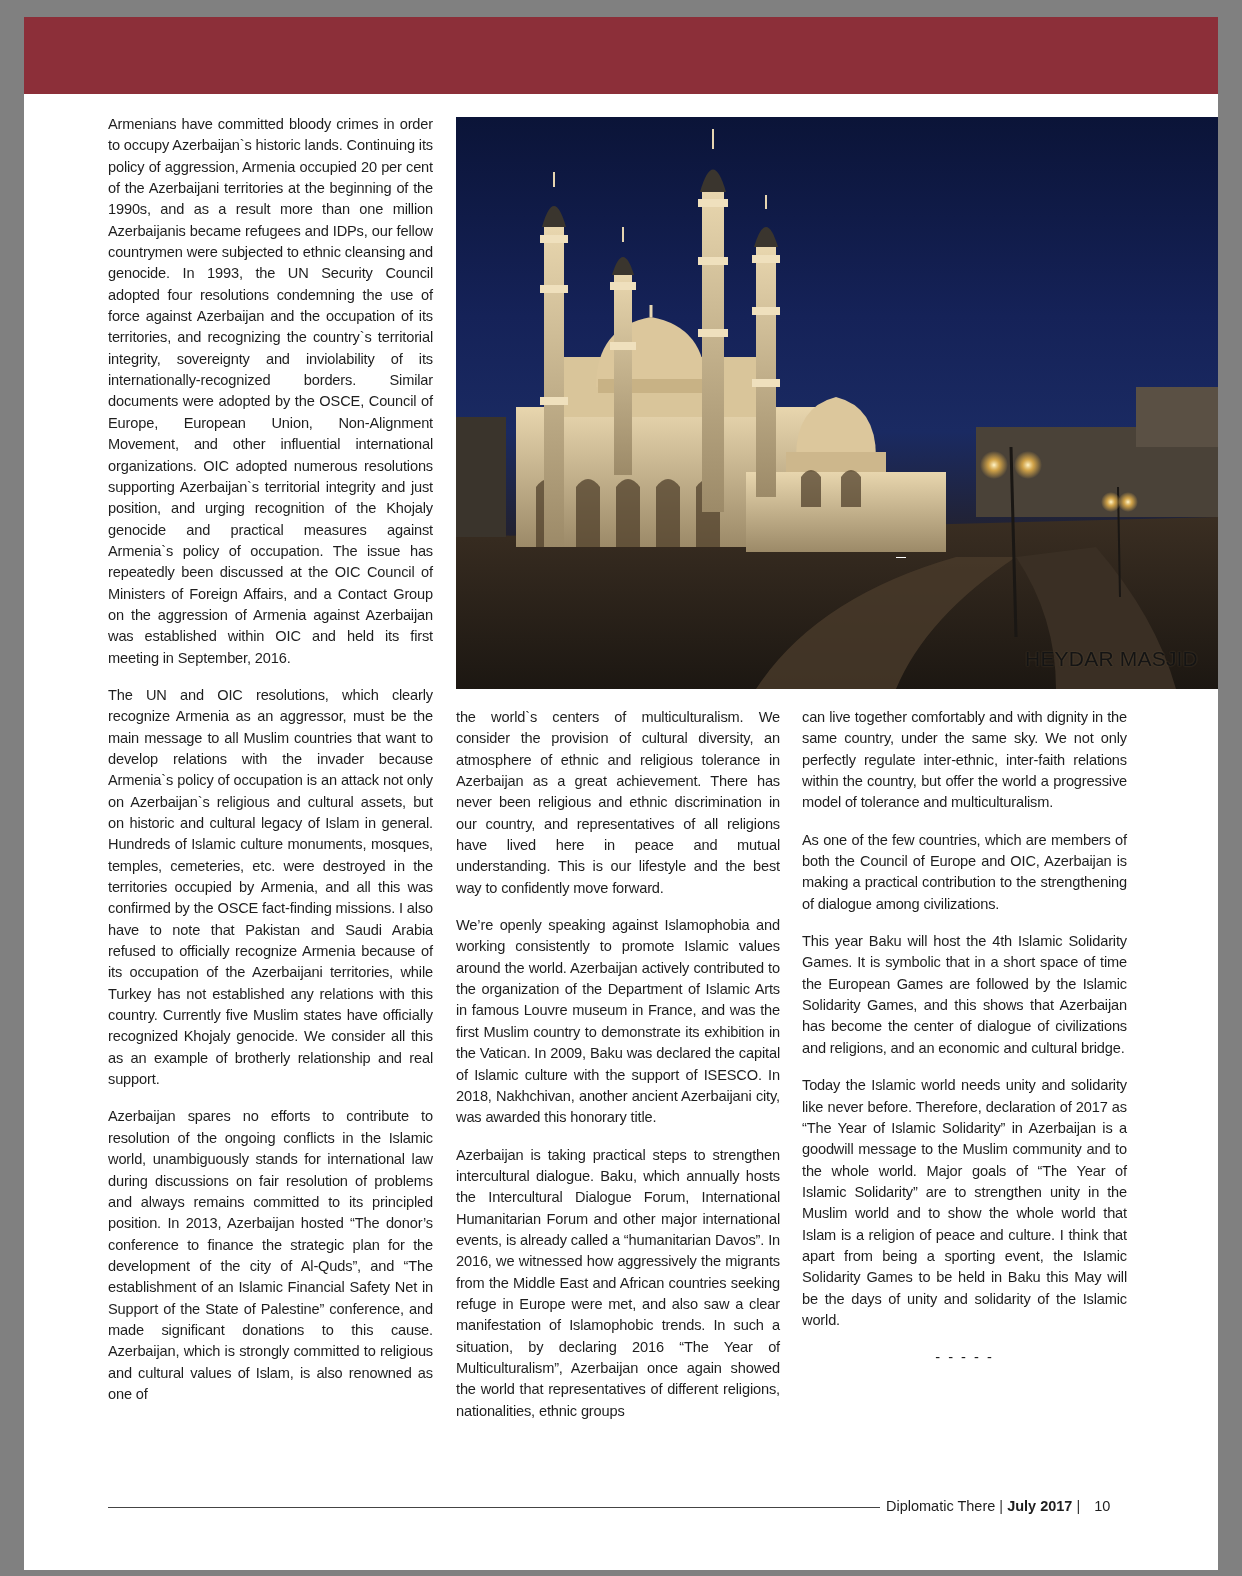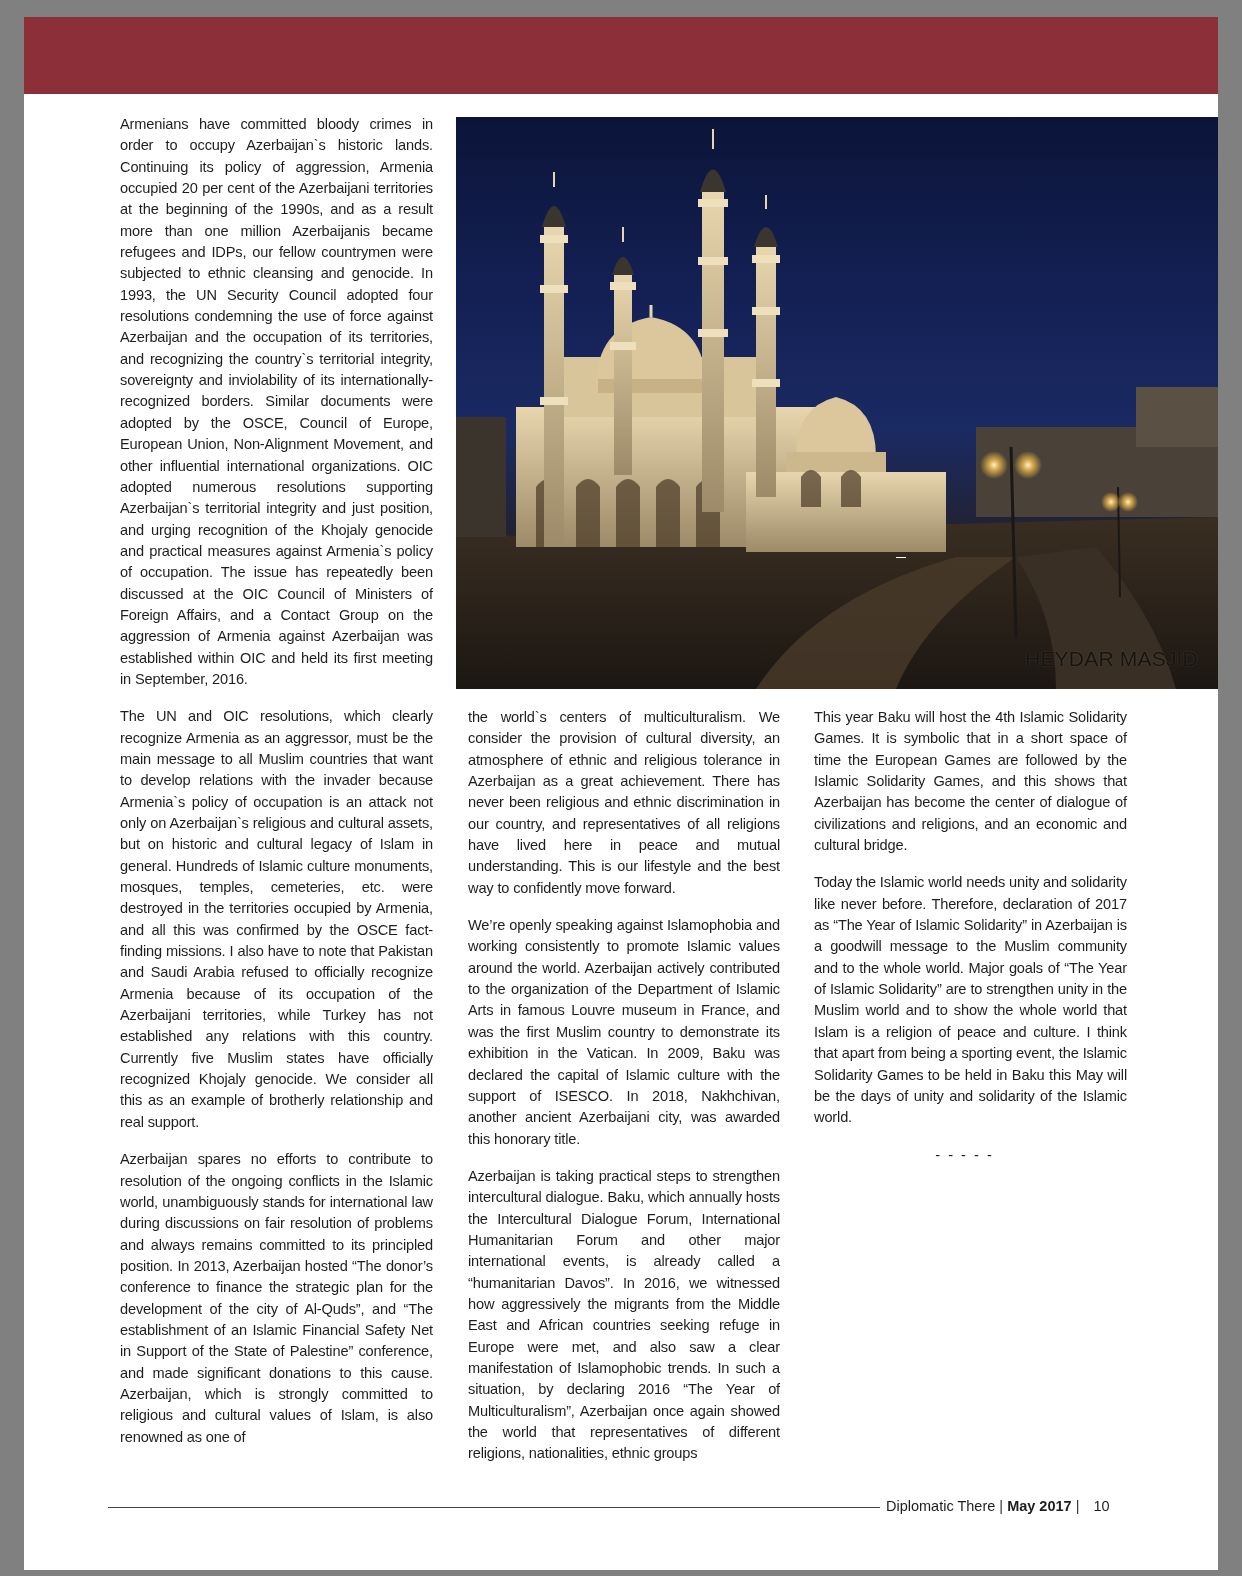--- a/index.html
+++ b/index.html
@@ -25,21 +25,21 @@
     }
     .col {
       position: absolute;
       font-size: 14.6px;
       line-height: 21.35px;
       color: #1e1e1e;
       text-align: justify;
       letter-spacing: -0.15px;
       word-spacing: 0px;
     }
-    .col p { margin: 0 0 16px 12px; hyphens: none; }
+    .col p { margin: 0 0 16px 0; hyphens: none; }
     .col-left   { left: 84px;  top: 97px;  width: 325px; }
     .col-mid    { left: 432px; top: 690px; width: 324px; }
     .col-right  { left: 778px; top: 690px; width: 325px; }
     .col-right .end-mark {
       text-align: center;
       margin-top: 4px;
       letter-spacing: 2px;
     }
     .photo {
       position: absolute;
@@ -184,25 +184,27 @@
     <div class="photo-caption">HEYDAR MASJID</div>
   </div>
 
   <div class="col col-mid">
     <p>the world`s centers of multiculturalism. We consider the provision of cultural diversity, an atmosphere of ethnic and religious tolerance in Azerbaijan as a great achievement. There has never been religious and ethnic discrimination in our country, and representatives of all religions have lived here in peace and mutual understanding. This is our lifestyle and the best way to confidently move forward.</p>
     <p>We’re openly speaking against Islamophobia and working consistently to promote Islamic values around the world. Azerbaijan actively contributed to the organization of the Department of Islamic Arts in famous Louvre museum in France, and was the first Muslim country to demonstrate its exhibition in the Vatican. In 2009, Baku was declared the capital of Islamic culture with the support of ISESCO. In 2018, Nakhchivan, another ancient Azerbaijani city, was awarded this honorary title.</p>
     <p>Azerbaijan is taking practical steps to strengthen intercultural dialogue. Baku, which annually hosts the Intercultural Dialogue Forum, International Humanitarian Forum and other major international events, is already called a “humanitarian Davos”. In 2016, we witnessed how aggressively the migrants from the Middle East and African countries seeking refuge in Europe were met, and also saw a clear manifestation of Islamophobic trends. In such a situation, by declaring 2016 “The Year of Multiculturalism”, Azerbaijan once again showed the world that representatives of different religions, nationalities, ethnic groups</p>
   </div>
 
   <div class="col col-right">
+    <p>can live together comfortably and with dignity in the same country, under the same sky. We not only perfectly regulate inter-ethnic, inter-faith relations within the country, but offer the world a progressive model of tolerance and multiculturalism.</p>
+    <p>As one of the few countries, which are members of both the Council of Europe and OIC, Azerbaijan is making a practical contribution to the strengthening of dialogue among civilizations.</p>
     <p>This year Baku will host the 4th Islamic Solidarity Games. It is symbolic that in a short space of time the European Games are followed by the Islamic Solidarity Games, and this shows that Azerbaijan has become the center of dialogue of civilizations and religions, and an economic and cultural bridge.</p>
     <p>Today the Islamic world needs unity and solidarity like never before. Therefore, declaration of 2017 as “The Year of Islamic Solidarity” in Azerbaijan is a goodwill message to the Muslim community and to the whole world. Major goals of “The Year of Islamic Solidarity” are to strengthen unity in the Muslim world and to show the whole world that Islam is a religion of peace and culture. I think that apart from being a sporting event, the Islamic Solidarity Games to be held in Baku this May will be the days of unity and solidarity of the Islamic world.</p>
     <div class="end-mark">- - - - -</div>
   </div>
 
   <div class="footer">
     <div class="footer-rule"></div>
     <div class="footer-text">
-      <span>Diplomatic There</span><span class="sep">|</span><span class="issue">May 2017</span><span class="sep">|</span><span class="pg">10</span>
+      <span>Diplomatic There</span><span class="sep">|</span><span class="issue">July 2017</span><span class="sep">|</span><span class="pg">10</span>
     </div>
   </div>
 
 </div>
 
 </body></html>

